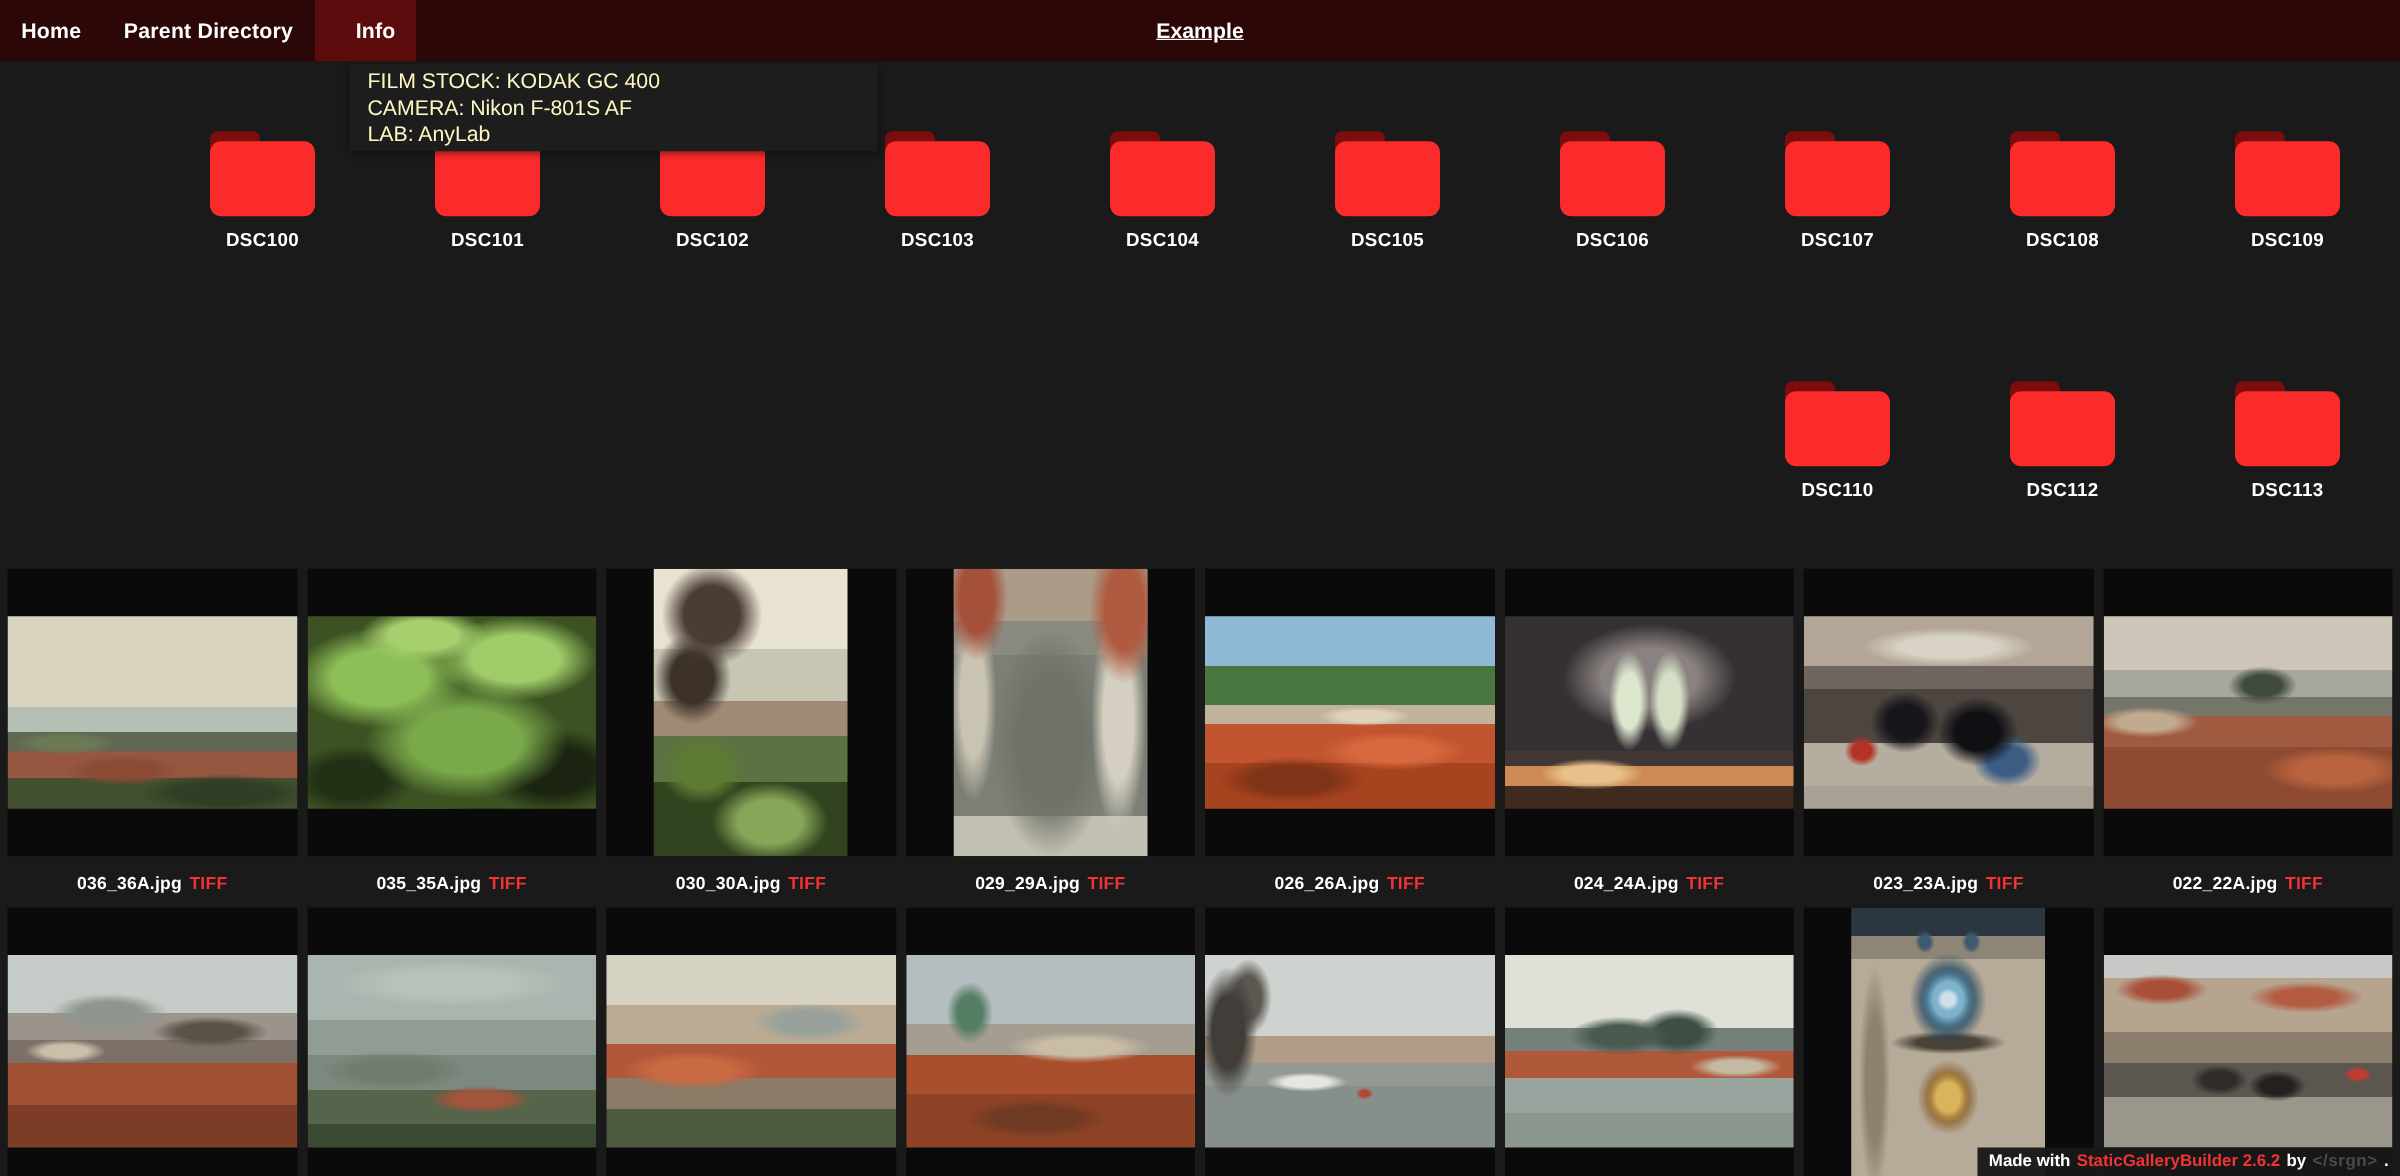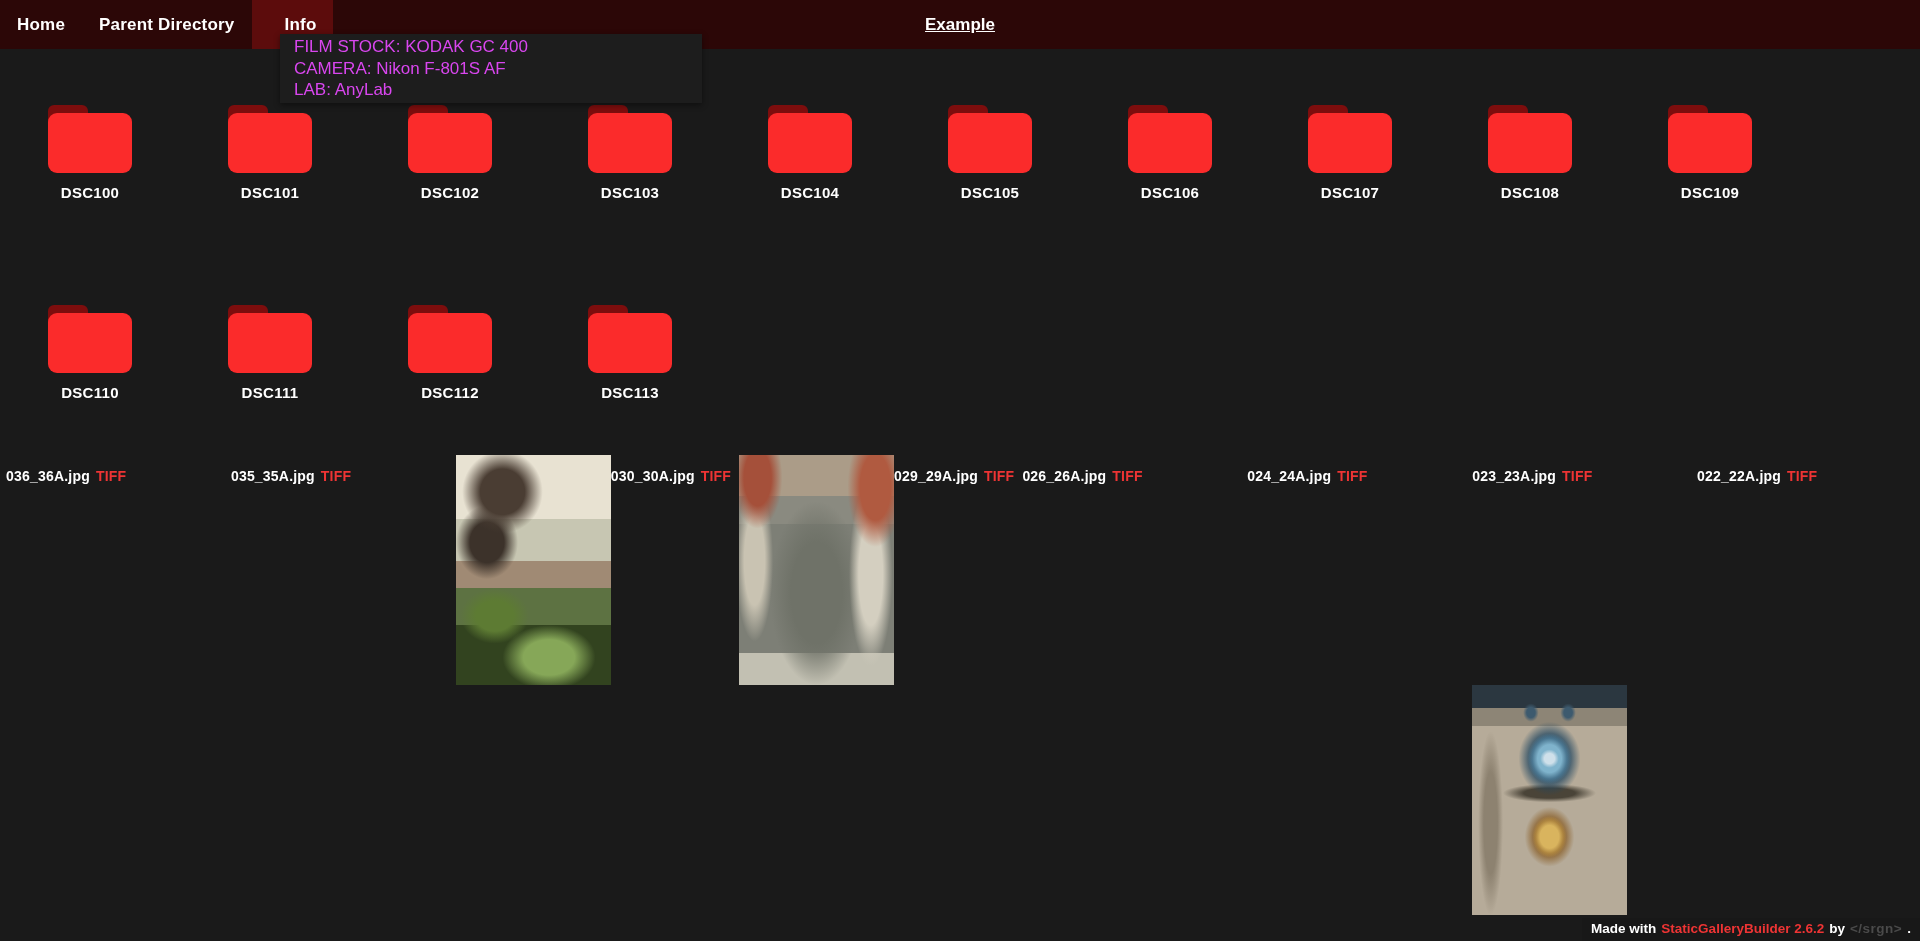--- a/index.html
+++ b/index.html
@@ -20,28 +20,28 @@
     color:#fff; font-weight:700; font-size:17px; text-decoration:none; cursor:pointer;
     letter-spacing:.2px;
   }
   .nav-link.active { background:var(--nav-active,#5c0c0c);padding-left:33px; }
   .nav-title {
     position:absolute; inset:0; display:flex; align-items:center; justify-content:center;
     font-weight:700; font-size:17px; color:#fff; pointer-events:none;text-decoration:underline;
   }
   
   .info-panel {
-    position:absolute; left:280px; top:34px; width:422px;
+    position:absolute; left:280px; top:52px; width:422px;
     background:var(--panel-bg,#1d1d1d); z-index:9;
     padding:2px 14px; font-size:17px; line-height:21.5px; font-weight:500;
-    color:#d946ef; box-shadow:0 2px 6px rgba(0,0,0,.45);
+    color:#fef9c3; box-shadow:0 2px 6px rgba(0,0,0,.45);
   }
   
   .folders {
-    display:flex; flex-wrap:wrap; justify-content:flex-start;
+    display:flex; flex-wrap:wrap; justify-content:flex-end;
     padding-top:56px; row-gap:98px;
   }
   .folder {
     width:180px; height:102px; display:flex; flex-direction:column; align-items:center;
     cursor:pointer;
   }
   .folder-icon { position:relative; width:84px; height:68px; flex:0 0 auto; }
   .folder-icon::before {
     content:""; position:absolute; left:0; top:0; width:40px; height:24px;
     border-radius:6px 6px 0 0; background:var(--folder-tab,#7d0d0d);
@@ -49,21 +49,21 @@
   .folder-icon::after {
     content:""; position:absolute; left:0; top:8px; width:84px; height:60px;
     border-radius:9px; background:var(--folder-body,#fb2b2b);
   }
   .folder-label { margin-top:11px; font-size:15px; font-weight:700; color:#fff; letter-spacing:.3px; }
   
   .thumb-grid {
     display:grid; grid-template-columns:repeat(8,1fr);
     column-gap:8px; row-gap:0; margin:48px 6px 0 6px;
   }
-  .thumb { display:flex; }
+  .thumb { display:flex; flex-direction:column; }
   .thumb-box {
     height:230px; background:var(--cell-bg,#0a0a0a);
     display:flex; align-items:center; justify-content:center; overflow:hidden; cursor:pointer;
   }
   .thumb-img.landscape { width:100%; height:154px; }
   .thumb-img.portrait  { width:155px; height:230px; }
   .thumb-caption {
     height:41px; display:flex; align-items:center; justify-content:center; gap:6px;
     font-size:14px; font-weight:700; color:#fff; letter-spacing:.2px;
   }
@@ -143,24 +143,20 @@
   <div class="folder">
     <div class="folder-icon"></div>
     <div class="folder-label">DSC109</div>
   </div>
 
   <div class="folder">
     <div class="folder-icon"></div>
     <div class="folder-label">DSC110</div>
   </div>
 
-  <div class="folder">
-    <div class="folder-icon"></div>
-    <div class="folder-label">DSC111</div>
-  </div>
 
   <div class="folder">
     <div class="folder-icon"></div>
     <div class="folder-label">DSC112</div>
   </div>
 
   <div class="folder">
     <div class="folder-icon"></div>
     <div class="folder-label">DSC113</div>
   </div>

